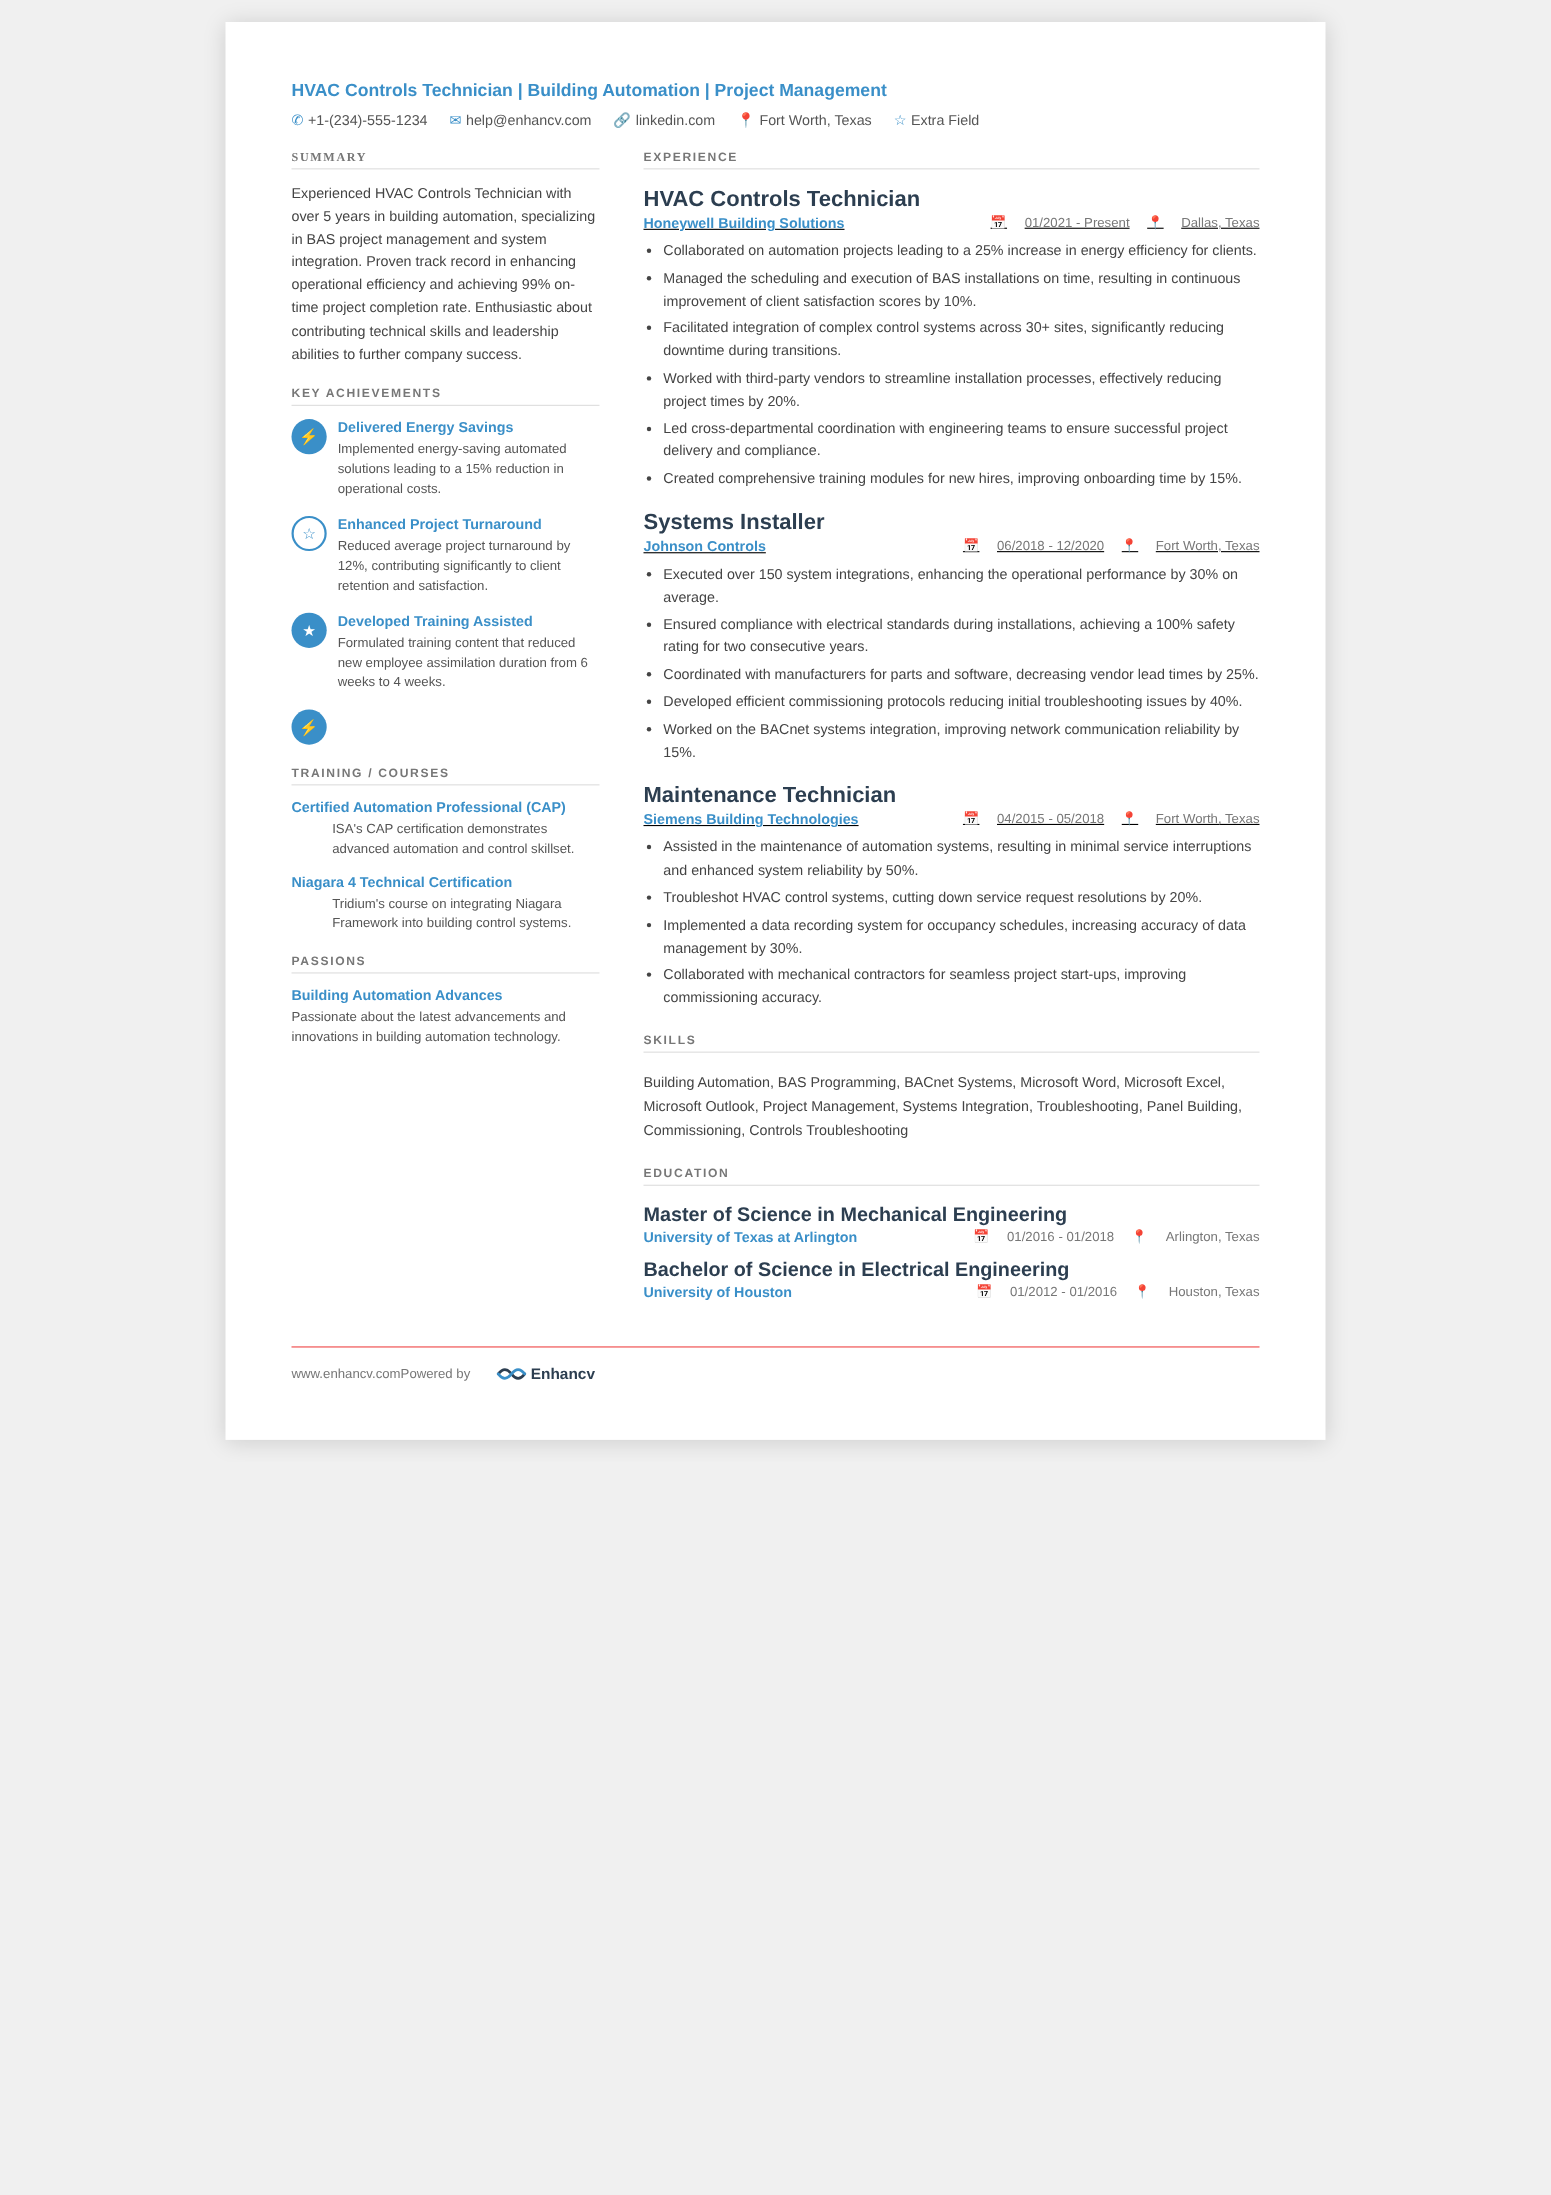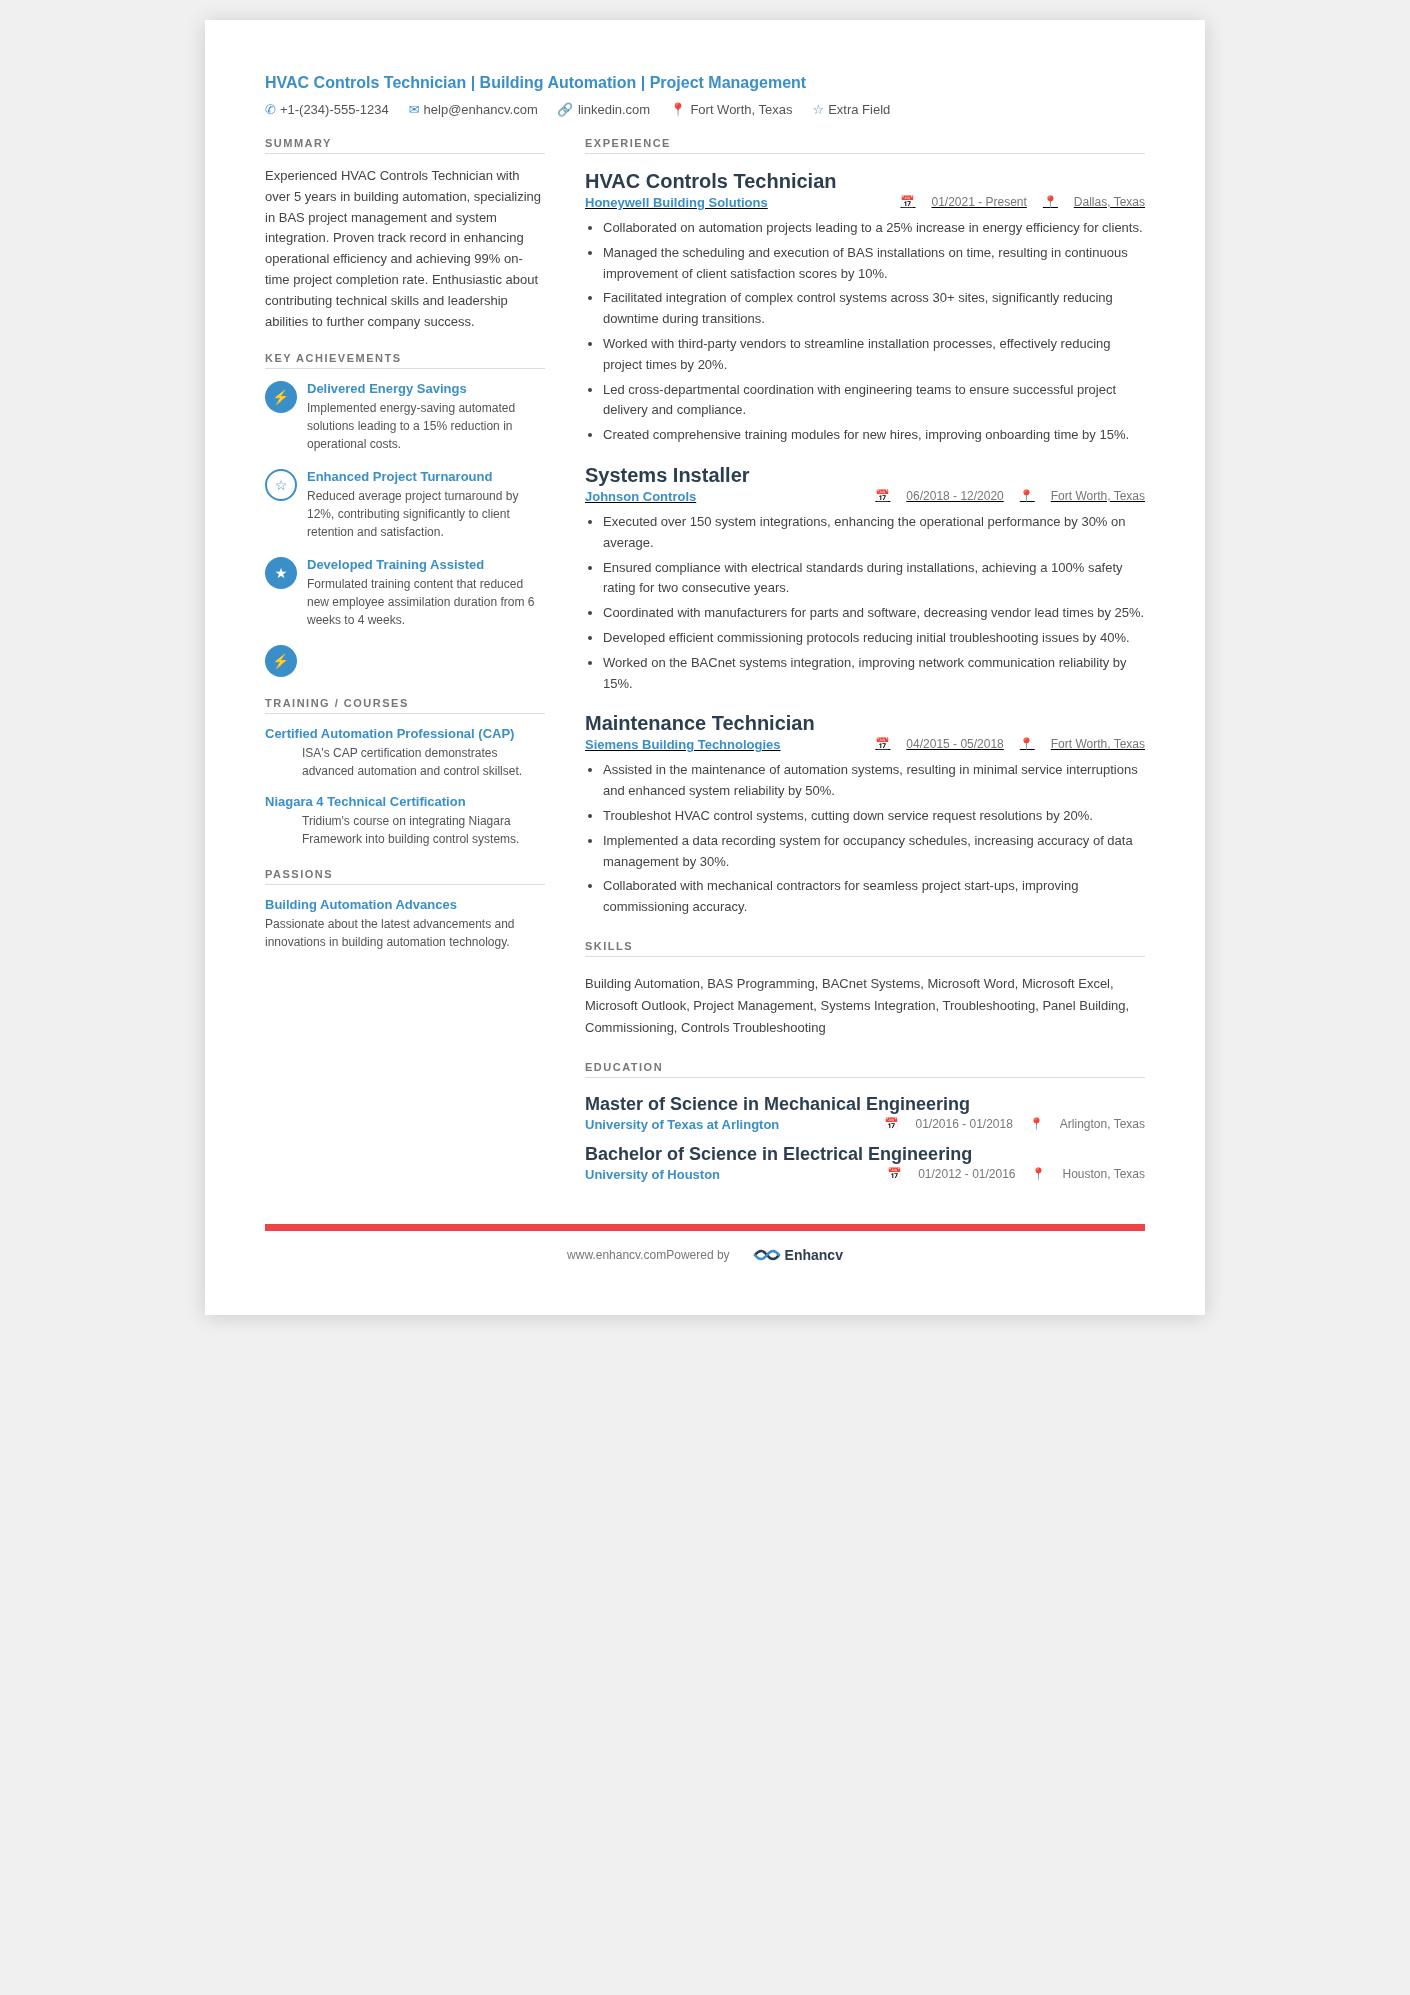--- a/index.html
+++ b/index.html
@@ -63,21 +63,21 @@
       font-size: 11px;
       font-weight: 700;
       color: #777;
       letter-spacing: 1.5px;
       text-transform: uppercase;
       border-bottom: 1px solid #ddd;
       padding-bottom: 4px;
       margin-bottom: 12px;
       margin-top: 20px;
     }
-    .section-header:first-child { margin-top: 0; }
+    .section-header:first-child { margin-top: 0; font-family: Liberation Serif, serif; }
     
     .summary-text {
       font-size: 13px;
       color: #444;
       line-height: 1.6;
     }
     
     .achievement-item {
       display: flex;
       gap: 10px;
@@ -201,24 +201,24 @@
     }
     .edu-header-row {
       display: flex;
       justify-content: space-between;
       align-items: flex-start;
       margin-bottom: 12px;
     }
     
     .footer {
       display: flex;
-      justify-content: center;
+      justify-content: flex-start;
       align-items: center;
       margin-top: 30px;
-      border-top: 7px solid #ef4444;
+      border-top: 1px solid #ef4444;
       padding-top: 14px;
     }
     .footer-website {
       font-size: 12px;
       color: #777;
     }
     .footer-powered {
       display: flex;
       align-items: center;
       gap: 21px;

